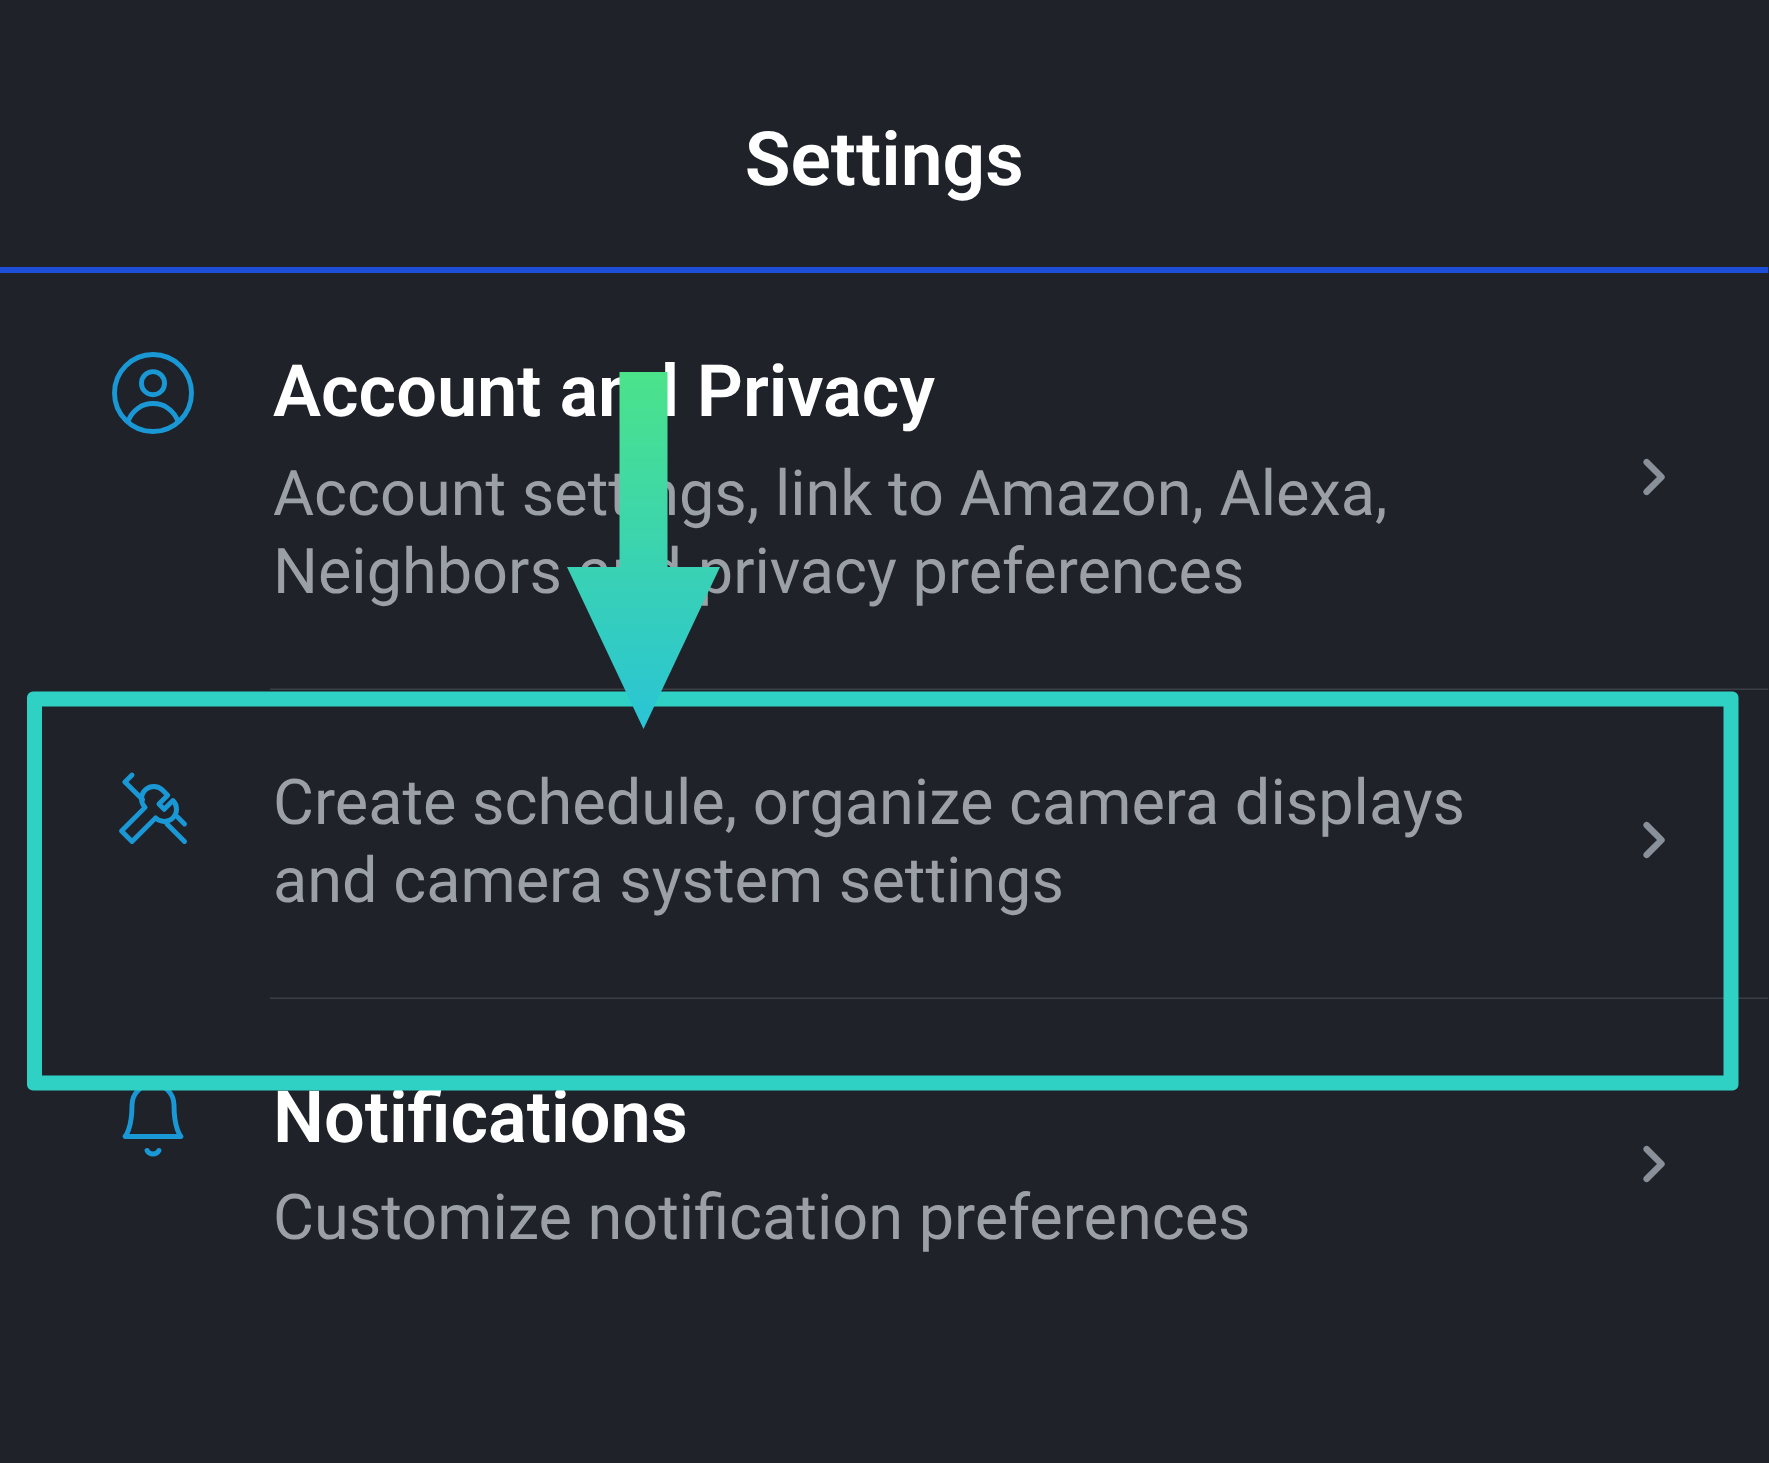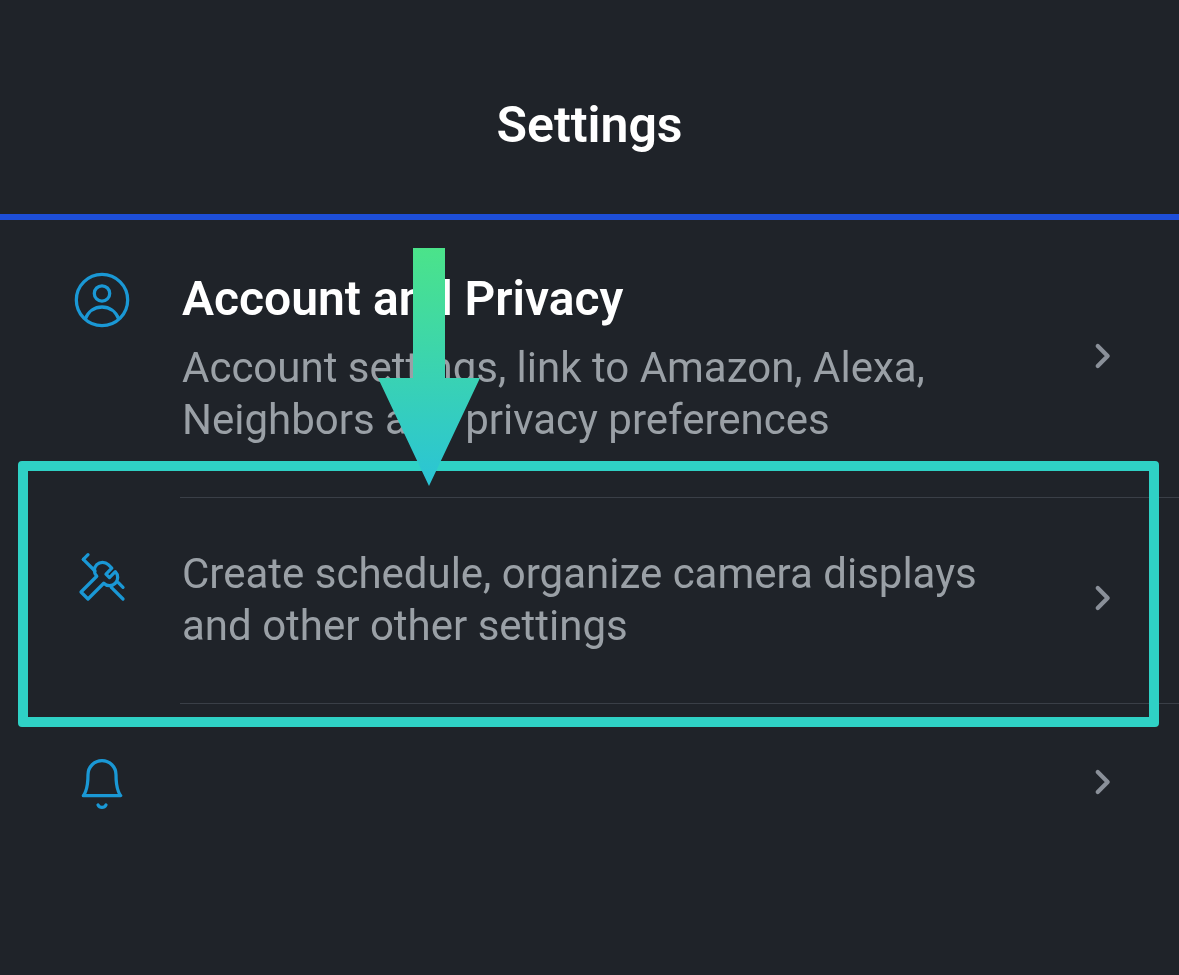--- a/index.html
+++ b/index.html
@@ -10,25 +10,25 @@
     body {
       width: 1179px;
       height: 975px;
       background: #1f2329;
       font-family: -apple-system, BlinkMacSystemFont, "Segoe UI", Roboto, Helvetica, Arial, sans-serif;
       color: #ffffff;
       overflow: hidden;
       position: relative;
     }
     .header {
-      height: 220px;
+      height: 182px;
       display: flex;
       align-items: center;
       justify-content: center;
-      border-bottom: 6px solid #1d4ed8;
+      border-bottom: 4px solid #1d4ed8;
     }
     .header-title {
       font-size: 50px;
       font-weight: 600;
       color: #ffffff;
       margin-top: 35px;
     }
     .list {
       padding-top: 0;
     }
@@ -133,37 +133,41 @@
     <div class="row-icon">
       <svg viewBox="0 0 24 24" width="56" height="56" fill="none" stroke="currentColor" stroke-width="1.4" stroke-linecap="round" stroke-linejoin="round">
         <path d="M14.7 6.3a3.5 3.5 0 0 0-4.95 4.95L3 18l3 3 6.75-6.75a3.5 3.5 0 0 0 4.95-4.95l-2.5 2.5-1.5-1.5 2.5-2.5z"></path>
         <path d="M4 4l5 5"></path>
         <path d="M6 2l-2 2"></path>
         <path d="M16 16l5 5"></path>
         <path d="M19 14l2 2"></path>
       </svg>
     </div>
     <div class="row-content">
-      <div class="row-subtitle">Create schedule, organize camera displays and other other settings</div>
+      <div class="row-subtitle">Create schedule, organize camera displays and camera system settings</div>
     </div>
     <div class="row-chevron">
       <svg viewBox="0 0 24 24" width="34" height="34" fill="none" stroke="currentColor" stroke-width="3" stroke-linecap="round" stroke-linejoin="round">
         <polyline points="9 5 16 12 9 19"></polyline>
       </svg>
     </div>
   </div>
 
   <div class="divider"></div>
 
   <div class="row">
     <div class="row-icon">
       <svg viewBox="0 0 24 24" width="56" height="56" fill="none" stroke="currentColor" stroke-width="1.4" stroke-linecap="round" stroke-linejoin="round">
         <path d="M6 8a6 6 0 0 1 12 0c0 7 2 9 2 9H4s2-2 2-9"></path>
         <path d="M10.3 21a1.94 1.94 0 0 0 3.4 0"></path>
       </svg>
+    </div>
+    <div class="row-content">
+      <div class="row-title">Notifications</div>
+      <div class="row-subtitle">Customize notification preferences</div>
     </div>
     <div class="row-chevron">
       <svg viewBox="0 0 24 24" width="34" height="34" fill="none" stroke="currentColor" stroke-width="3" stroke-linecap="round" stroke-linejoin="round">
         <polyline points="9 5 16 12 9 19"></polyline>
       </svg>
     </div>
   </div>
 
 </div>
 

